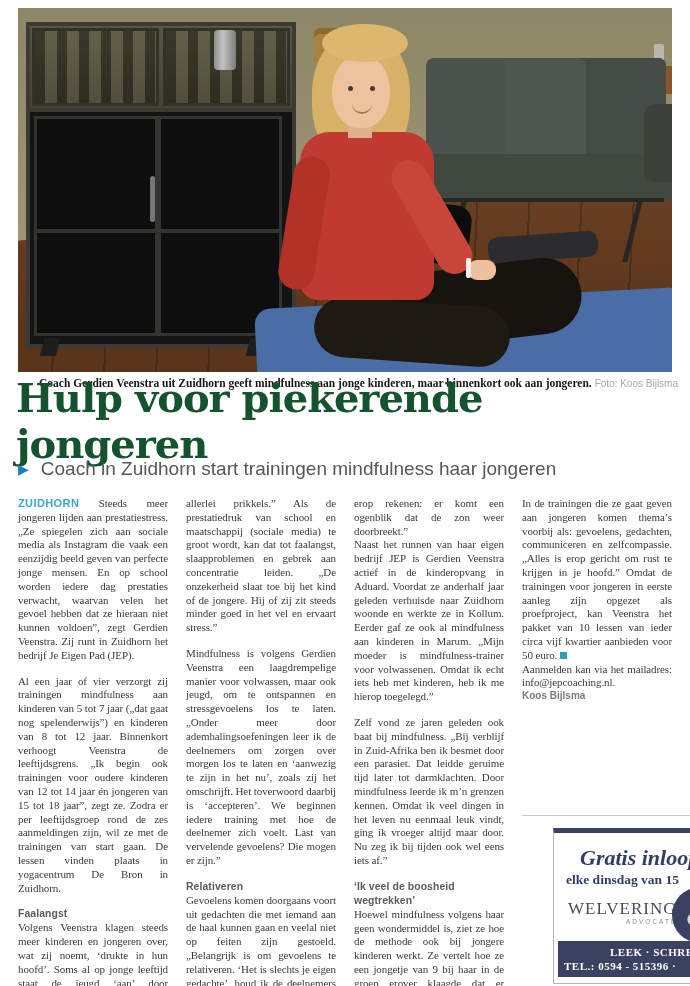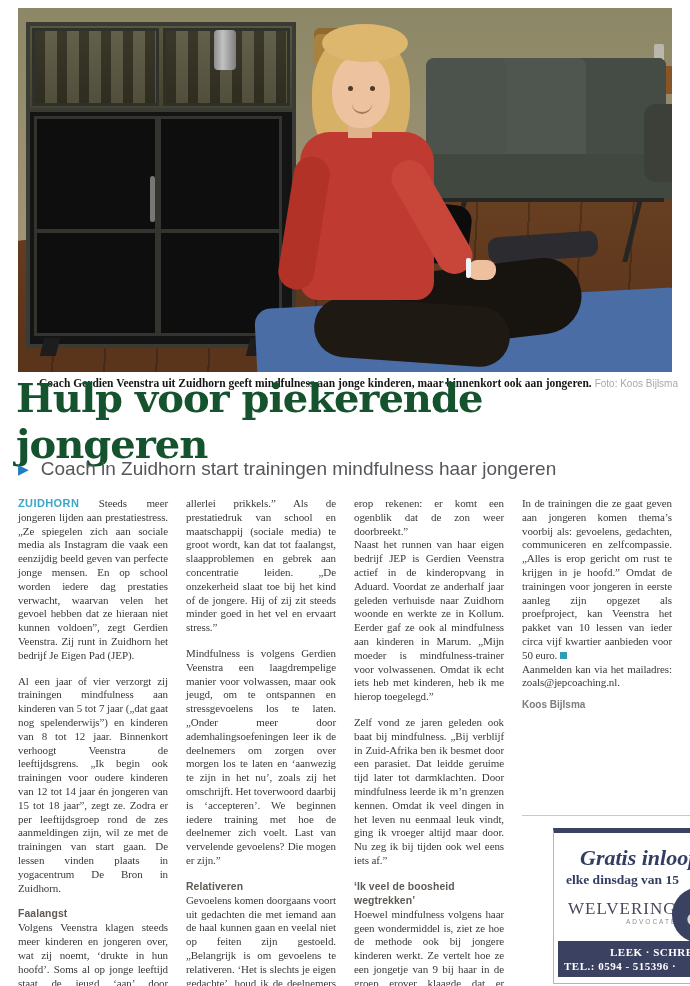--- a/index.html
+++ b/index.html
@@ -71,21 +71,21 @@
   .cols{position:absolute;left:18px;top:497px;width:654px;display:flex;gap:18px;}
   .col{flex:0 0 150px;width:150px;}
   .col p{margin:0 0 12px;text-align:justify;font-size:11px;line-height:13.8px;color:#3a3a3a;
          letter-spacing:-0.1px;}
   .col p.tight{margin-bottom:0;}
   .col h3{margin:0;font-family:"Liberation Sans",sans-serif;font-weight:700;font-size:10.4px;
           line-height:14px;color:#5f5a55;letter-spacing:.1px;}
   .lead-loc{font-family:"Liberation Sans",sans-serif;font-weight:700;color:#3aa7c9;letter-spacing:.4px;}
   .endmark{display:inline-block;width:7px;height:7px;background:#2d9db8;margin-left:3px;}
   .byline{font-family:"Liberation Sans",sans-serif;font-weight:700;font-size:10px;color:#7c7c7c;
-          margin-top:9px;}
+          margin-top:0;}
   .separator{position:absolute;left:522px;top:815px;width:168px;border-top:1px solid #c9c9c9;}
   
   .ad{position:absolute;left:553px;top:828px;width:230px;height:150px;background:#fff;
       border:1px solid #b5b5b5;border-top:5px solid #3a4161;overflow:hidden;}
   .ad-line1{margin:12px 0 1px 26px;font-style:italic;font-weight:700;font-size:22px;color:#323d63;
             white-space:nowrap;font-family:"Liberation Serif",serif;}
   .ad-line2{margin:0 0 0 12px;font-weight:700;font-size:13.5px;color:#323d63;white-space:nowrap;}
   .ad-logo{position:absolute;left:14px;top:66px;white-space:nowrap;}
   .ad-brand{font-size:17px;color:#474a5e;letter-spacing:1px;font-family:"Liberation Serif",serif;}
   .ad-sub{display:block;margin:-1px 0 0 58px;font-family:"Liberation Sans",sans-serif;font-size:6.5px;
@@ -179,21 +179,21 @@
     <div class="col">
       <p class="tight">erop rekenen: er komt een ogenblik dat de zon weer doorbreekt.”</p>
       <p>Naast het runnen van haar eigen bedrijf JEP is Gerdien Veenstra actief in de kinderopvang in Aduard. Voordat ze anderhalf jaar geleden verhuisde naar Zuidhorn woonde en werkte ze in Kollum. Eerder gaf ze ook al mindfulness aan kinderen in Marum. „Mijn moeder is mindfulness-trainer voor volwassenen. Omdat ik echt iets heb met kinderen, heb ik me hierop toegelegd.”</p>
       <p>Zelf vond ze jaren geleden ook baat bij mindfulness. „Bij verblijf in Zuid-Afrika ben ik besmet door een parasiet. Dat leidde geruime tijd later tot darmklachten. Door mindfulness leerde ik m’n grenzen kennen. Omdat ik veel dingen in het leven nu eenmaal leuk vindt, ging ik vroeger altijd maar door. Nu zeg ik bij tijden ook wel eens iets af.”</p>
       <h3>‘Ik veel de boosheid wegtrekken’</h3>
       <p>Hoewel mindfulness volgens haar geen wondermiddel is, ziet ze hoe de methode ook bij jongere kinderen werkt. Ze vertelt hoe ze een jongetje van 9 bij haar in de groep erover klaagde dat er regelmatig ruzie was bij hem thuis. Die ontstond als hij boos werd omdat hij bijvoorbeeld even niet mocht gamen. Een volgende keer zei hij</p>
     </div>
 
     <div class="col">
       <p class="tight"><span>In de trainingen die ze gaat geven aan jongeren komen thema’s voorbij als: gevoelens, gedachten, communiceren en zelfcompassie. „Alles is erop gericht om rust te krijgen in je hoofd.” Omdat de trainingen voor jongeren in eerste aanleg zijn opgezet als proefproject, kan Veenstra het pakket van 10 lessen van ieder circa vijf kwartier aanbieden voor 50 euro.</span><span class="endmark"></span></p>
-      <p class="tight">Aanmelden kan via het mailadres: zoals@jepcoaching.nl.</p>
+      <p class="tight">Aanmelden kan via het mailadres: info@jepcoaching.nl.</p>
       <div class="byline">Koos Bijlsma</div>
     </div>
 
   </div>
 
   <div class="separator"></div>
 
   <div class="ad">
     <div class="ad-line1">Gratis inloop</div>
     <div class="ad-line2">elke dinsdag van 15</div>

